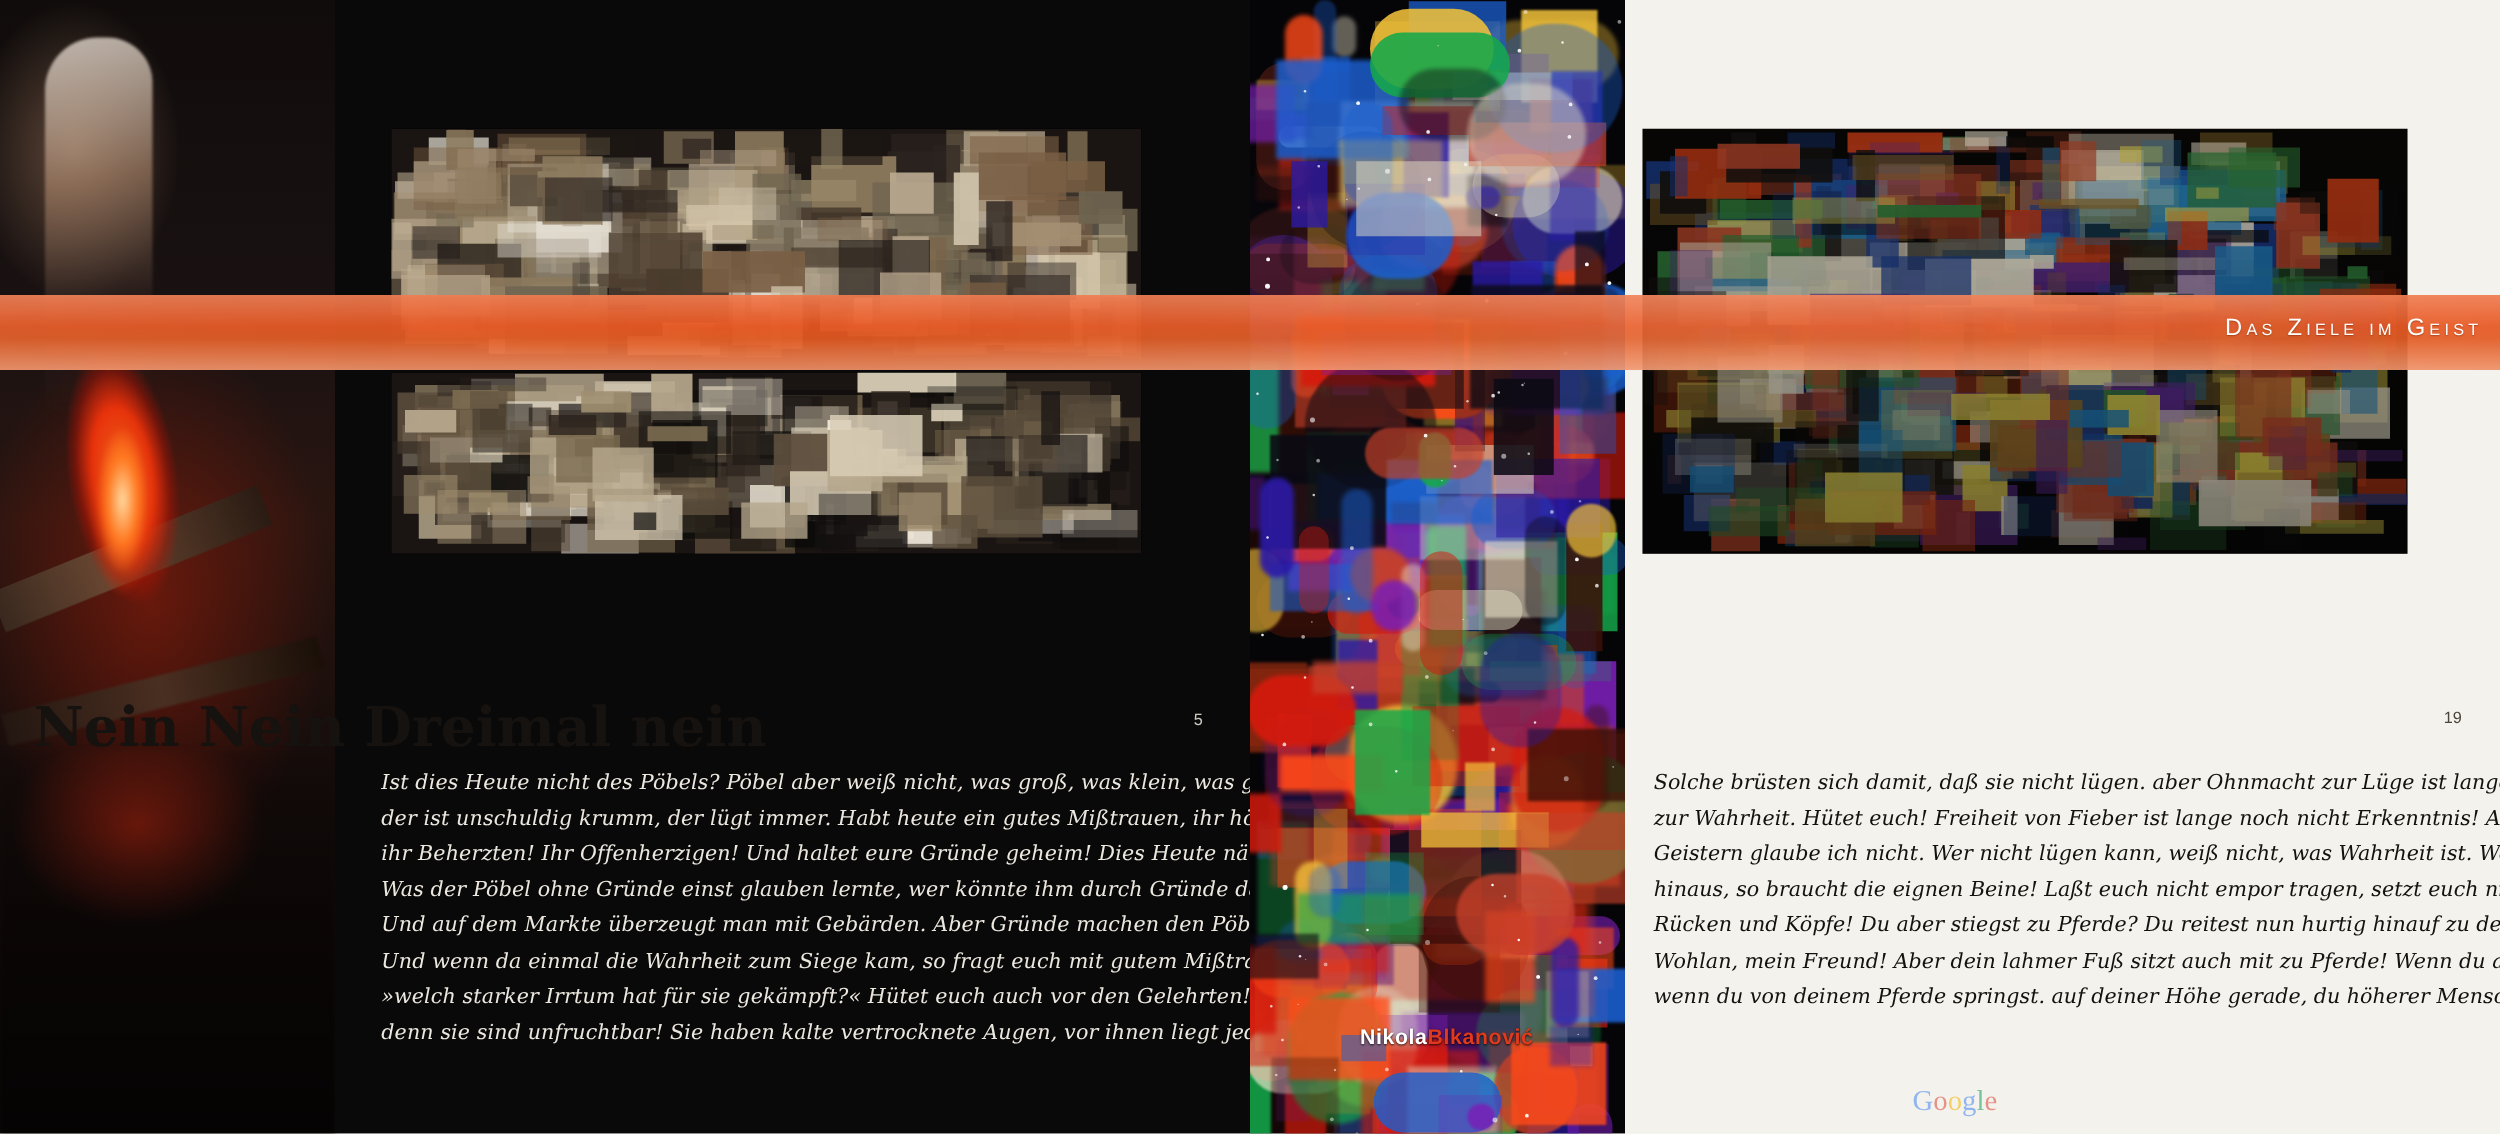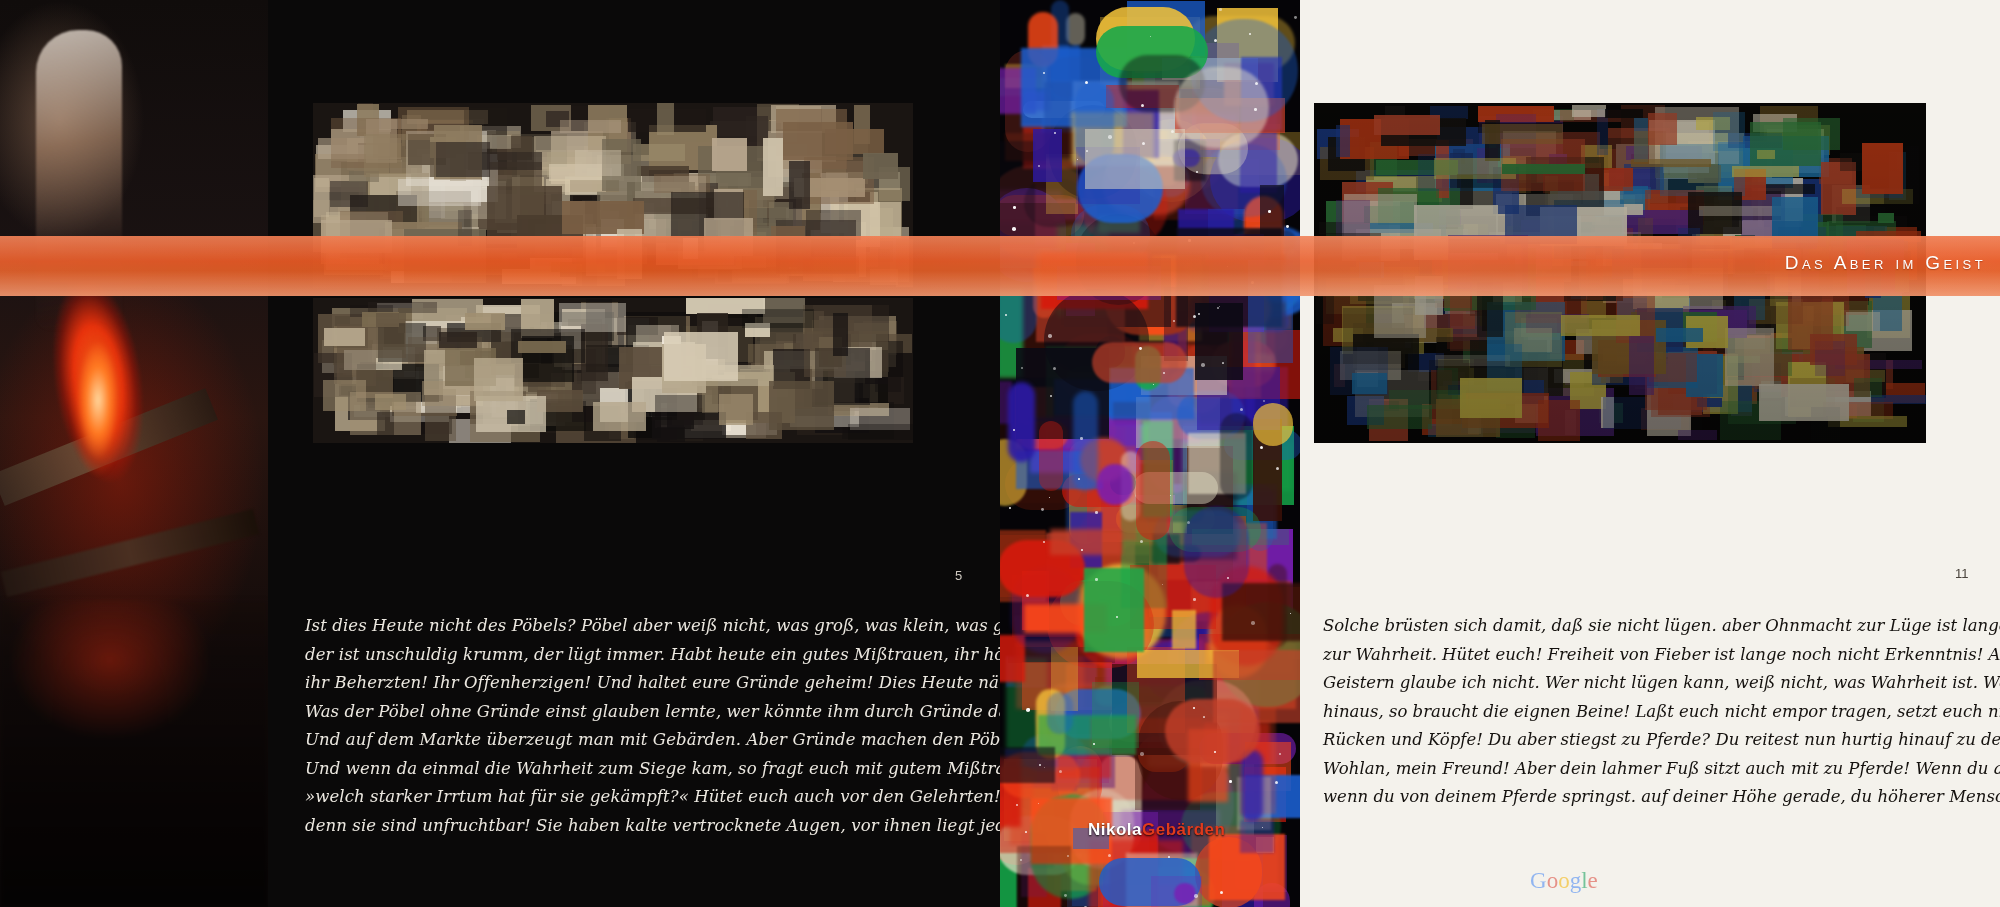--- a/index.html
+++ b/index.html
@@ -1270,21 +1270,21 @@
         <i style="left:219px;top:306px;width:1.4px;height:1.4px;background:#fff;border-radius:50%;opacity:0.55"></i>
         <i style="left:275px;top:781px;width:3.0px;height:3.0px;background:#fff;border-radius:50%;opacity:0.84"></i>
         <i style="left:173px;top:320px;width:2.3px;height:2.3px;background:#fff;border-radius:50%;opacity:0.66"></i>
         <i style="left:168px;top:856px;width:1.8px;height:1.8px;background:#fff;border-radius:50%;opacity:0.89"></i>
         <i style="left:142px;top:142px;width:3.3px;height:3.3px;background:#fff;border-radius:50%;opacity:0.78"></i>
         <i style="left:194px;top:894px;width:3.5px;height:3.5px;background:#fff;border-radius:50%;opacity:0.60"></i>
         <i style="left:21px;top:367px;width:2.2px;height:2.2px;background:#fff;border-radius:50%;opacity:0.52"></i>
       </div>
   </div>
 
-  <div class="credit"><span>Nikola</span><span class="accent">Gebärden</span></div>
+  <div class="credit"><span>Nikola</span><span class="accent">Blkanović</span></div>
 
   <div class="right-page">
     <div class="art-right">
       <div id="artright" style="position:absolute;inset:0">
           <i style="left:251px;top:307px;width:11px;height:25px;background:#e0d9c4;opacity:0.39"></i>
           <i style="left:150px;top:121px;width:14px;height:45px;background:#d8c84a;opacity:0.92"></i>
           <i style="left:553px;top:193px;width:43px;height:42px;background:#d8c84a;opacity:0.60"></i>
           <i style="left:105px;top:147px;width:21px;height:33px;background:#1f7ab5;opacity:0.36"></i>
           <i style="left:285px;top:300px;width:24px;height:20px;background:#2f7a3a;opacity:0.44"></i>
           <i style="left:499px;top:173px;width:37px;height:37px;background:#c03a14;opacity:0.28"></i>
@@ -1700,30 +1700,31 @@
           <i style="left:445px;top:281px;width:90px;height:37px;background:#e0d9c4;opacity:0.89"></i>
           <i style="left:134px;top:132px;width:80px;height:56px;background:#5a2a8c;opacity:0.59"></i>
           <i style="left:101px;top:173px;width:28px;height:39px;background:#e0d9c4;opacity:0.80"></i>
           <i style="left:452px;top:81px;width:49px;height:10px;background:#0a0a0a;opacity:0.69"></i>
           <i style="left:548px;top:40px;width:41px;height:51px;background:#c03a14;opacity:0.93"></i>
           <i style="left:0;top:0;width:612px;height:340px;background:linear-gradient(180deg,rgba(0,0,0,0.18),rgba(0,0,0,0.42));"></i>
         </div>
     </div>
   </div>
 
-  <div class="pagenum-right">11</div>
+  <h1 class="headline-right">Nein Nein Dreimal nein</h1>
+  <div class="pagenum-right">19</div>
 
   <div class="body-right">
     <p>Solche brüsten sich damit, daß sie nicht lügen. aber Ohnmacht zur Lüge ist lange noch nicht Liebe</p>
     <p>zur Wahrheit. Hütet euch! Freiheit von Fieber ist lange noch nicht Erkenntnis! Ausgekälteten</p>
     <p>Geistern glaube ich nicht. Wer nicht lügen kann, weiß nicht, was Wahrheit ist. Wollt ihr hoch</p>
     <p>hinaus, so braucht die eignen Beine! Laßt euch nicht empor tragen, setzt euch nicht auf fremde</p>
     <p>Rücken und Köpfe! Du aber stiegst zu Pferde? Du reitest nun hurtig hinauf zu deinem Ziele?</p>
     <p>Wohlan, mein Freund! Aber dein lahmer Fuß sitzt auch mit zu Pferde! Wenn du an deinem Ziele bist,</p>
     <p>wenn du von deinem Pferde springst. auf deiner Höhe gerade, du höherer Mensch- wirst du stolpern!</p>
   </div>
 
   <div class="google-wm"><span class="g1">G</span><span class="g2">o</span><span class="g3">o</span><span class="g4">g</span><span class="g5">l</span><span class="g6">e</span></div>
 
   <div class="banner"></div>
-  <div class="banner-right">Das Aber im Geist</div>
+  <div class="banner-right">Das Ziele im Geist</div>
 
 </div>
 
 </body></html>

